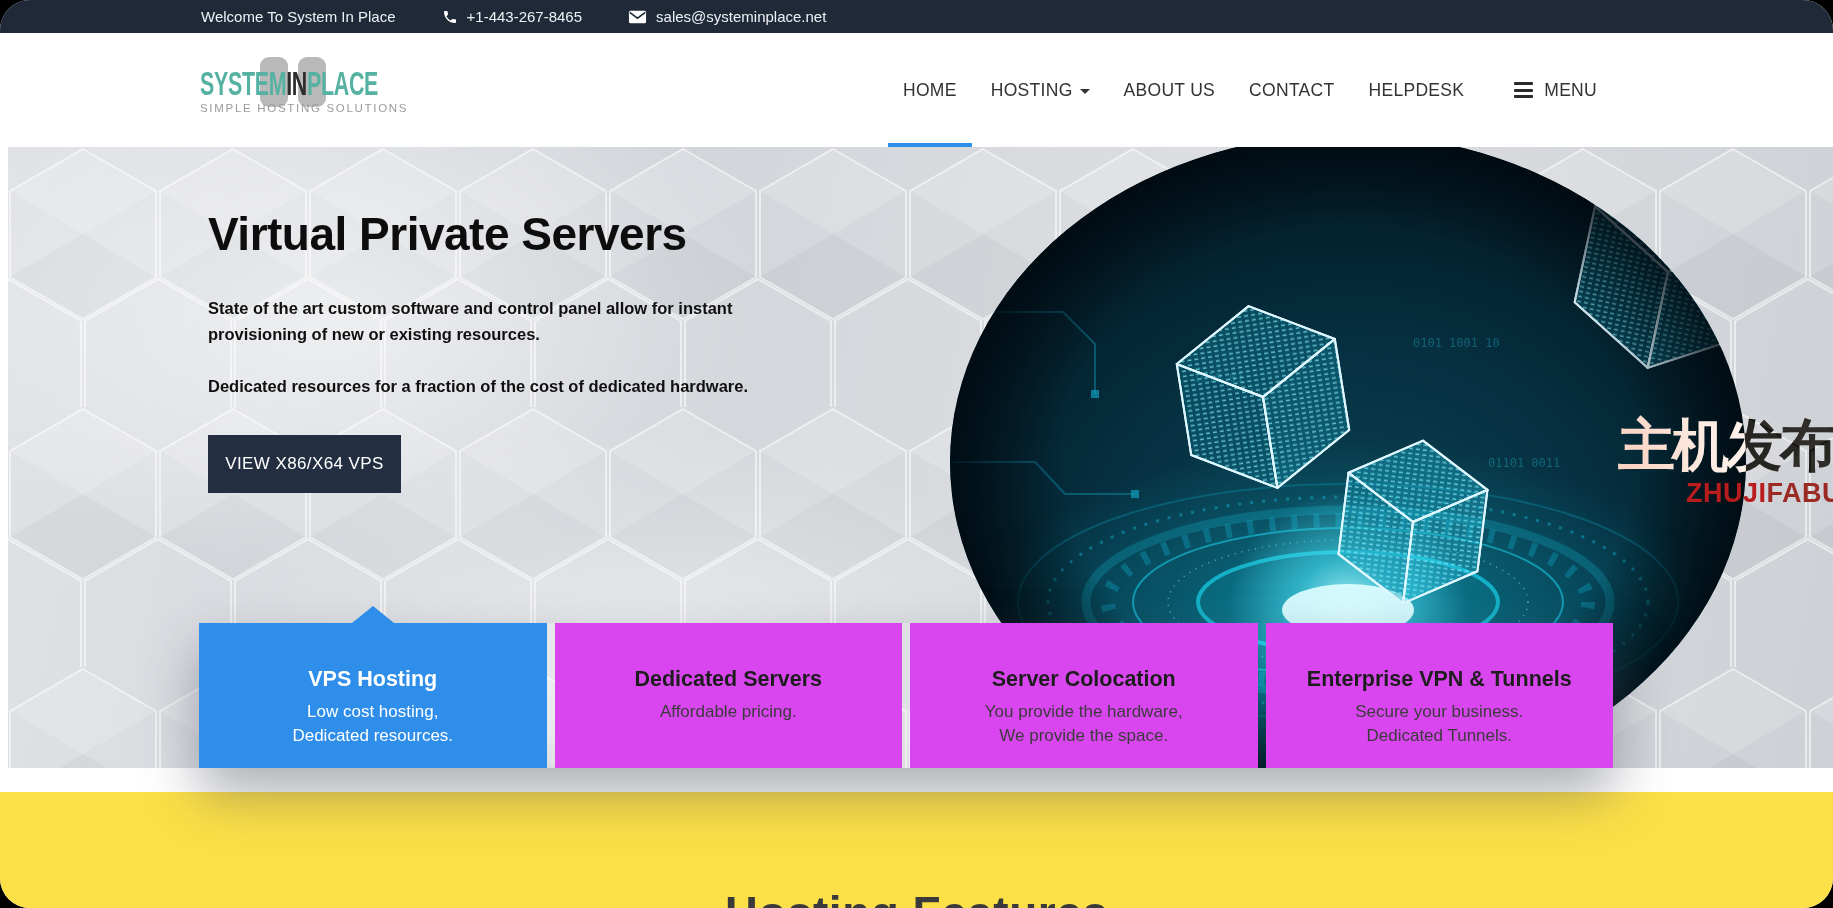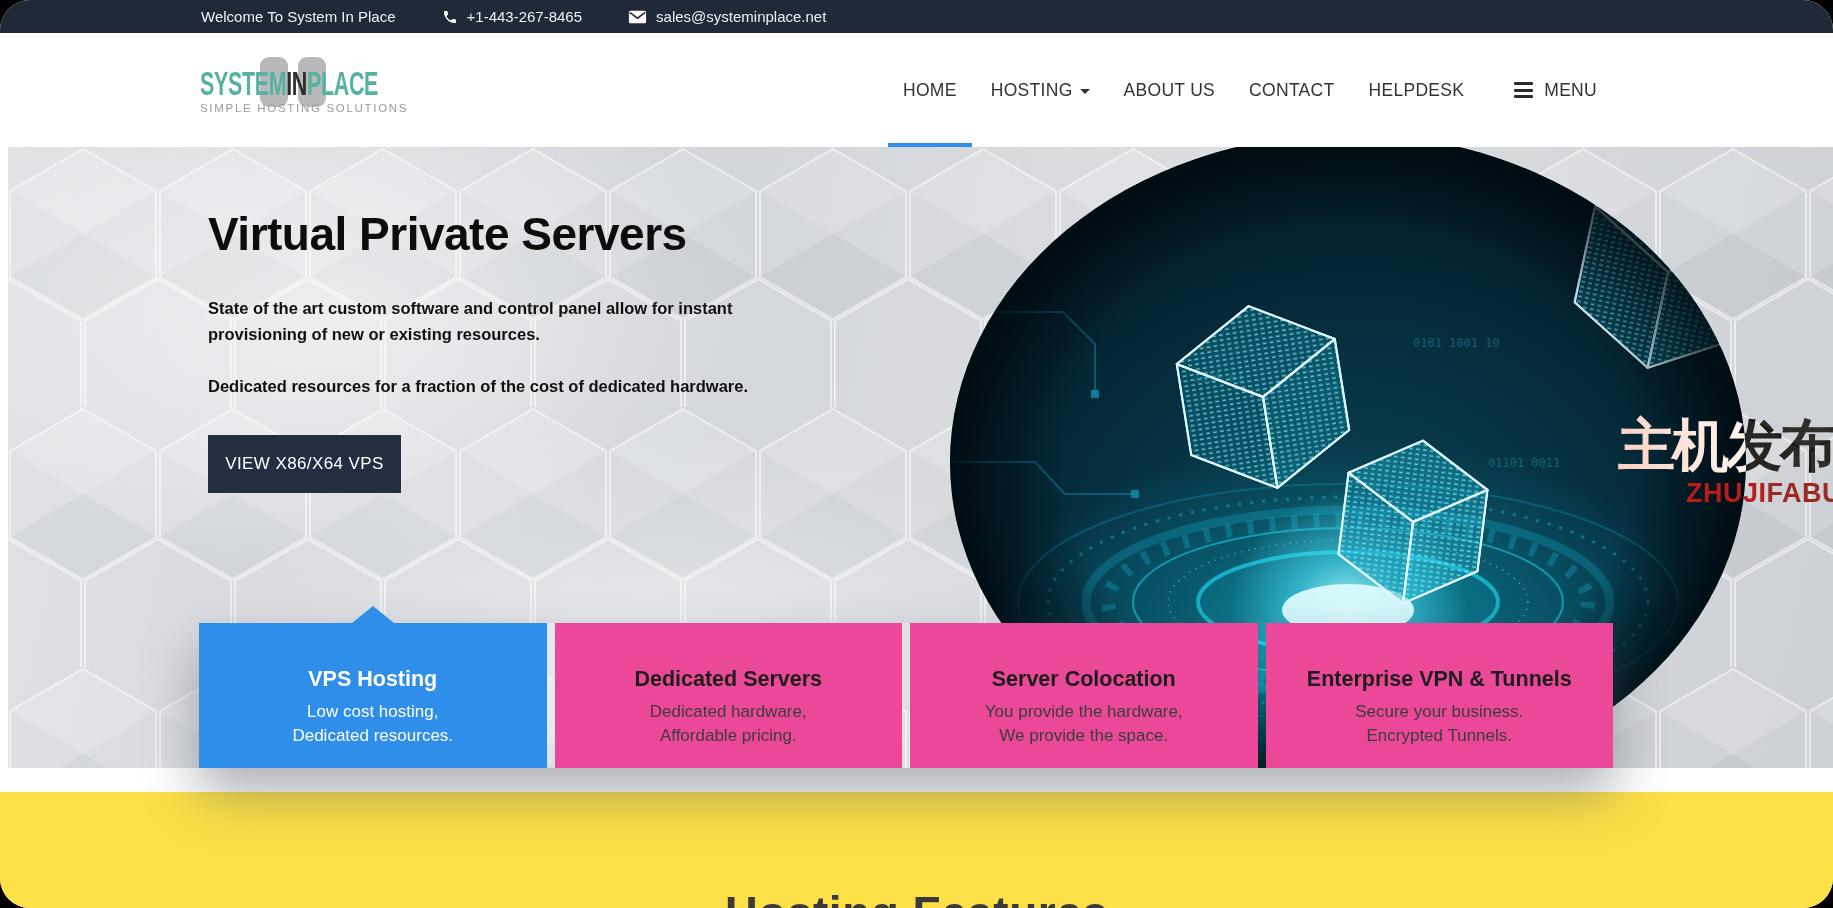--- a/index.html
+++ b/index.html
@@ -47,21 +47,21 @@
   
   .wm{position:absolute;z-index:5;pointer-events:none;}
   .wm-cn{left:1618px;top:408px;font-size:57px;font-weight:900;letter-spacing:-3px;color:#ffffff;mix-blend-mode:difference;white-space:nowrap;}
   .wm-latin{left:1686px;top:478px;font-size:27px;font-weight:800;letter-spacing:.5px;white-space:nowrap;}
   .wm-latin .gray{color:#b91c1c;}
   .wm-latin .red{color:#9c2a24;}
 
   
   .tabs{position:absolute;left:199px;top:623px;width:1414px;height:145px;display:flex;gap:8px;z-index:4;
         box-shadow:0 26px 55px rgba(70,76,88,.45);}
-  .tab{flex:1 1 0;background:#ec4899;text-align:center;padding-top:44px;box-sizing:border-box;cursor:pointer;position:relative;}
+  .tab{flex:1 1 0;background:#d946ef;text-align:center;padding-top:44px;box-sizing:border-box;cursor:pointer;position:relative;}
   .tab-title{font-size:21.5px;font-weight:700;color:#1d1d1d;margin-bottom:8px;}
   .tab-line{font-size:17px;color:#3c3c3c;line-height:24px;}
   .tab.active{background:#2E8EEA;}
   .tab.active .tab-title,.tab.active .tab-line{color:#ffffff;}
   .tab.active::before{content:"";position:absolute;top:-17px;left:50%;transform:translateX(-50%);
         border-left:21px solid transparent;border-right:21px solid transparent;border-bottom:17px solid #2E8EEA;}
 
   
   .features{position:absolute;left:0;top:792px;width:100%;height:140px;background:#fde047;}
   .features-title{margin:0;padding-top:94px;text-align:center;font-size:46px;font-weight:800;color:#3a3a3a;letter-spacing:.5px;}
@@ -255,32 +255,31 @@
   <div class="wm wm-latin"><span class="gray">ZHUJI</span><span class="red">FABU</span></div>
 
   <div class="tabs">
     <div class="tab active">
       <div class="tab-title">VPS Hosting</div>
       <div class="tab-line">Low cost hosting,</div>
       <div class="tab-line">Dedicated resources.</div>
     </div>
     <div class="tab">
       <div class="tab-title">Dedicated Servers</div>
-      <div class="tab-line">Dedicated hardware,</div>
       <div class="tab-line">Affordable pricing.</div>
     </div>
     <div class="tab">
       <div class="tab-title">Server Colocation</div>
       <div class="tab-line">You provide the hardware,</div>
       <div class="tab-line">We provide the space.</div>
     </div>
     <div class="tab">
       <div class="tab-title">Enterprise VPN &amp; Tunnels</div>
       <div class="tab-line">Secure your business.</div>
-      <div class="tab-line">Encrypted Tunnels.</div>
+      <div class="tab-line">Dedicated Tunnels.</div>
     </div>
   </div>
 
   <div class="features">
     <h2 class="features-title">Hosting Features</h2>
   </div>
 
 </div>
 
 </body></html>

